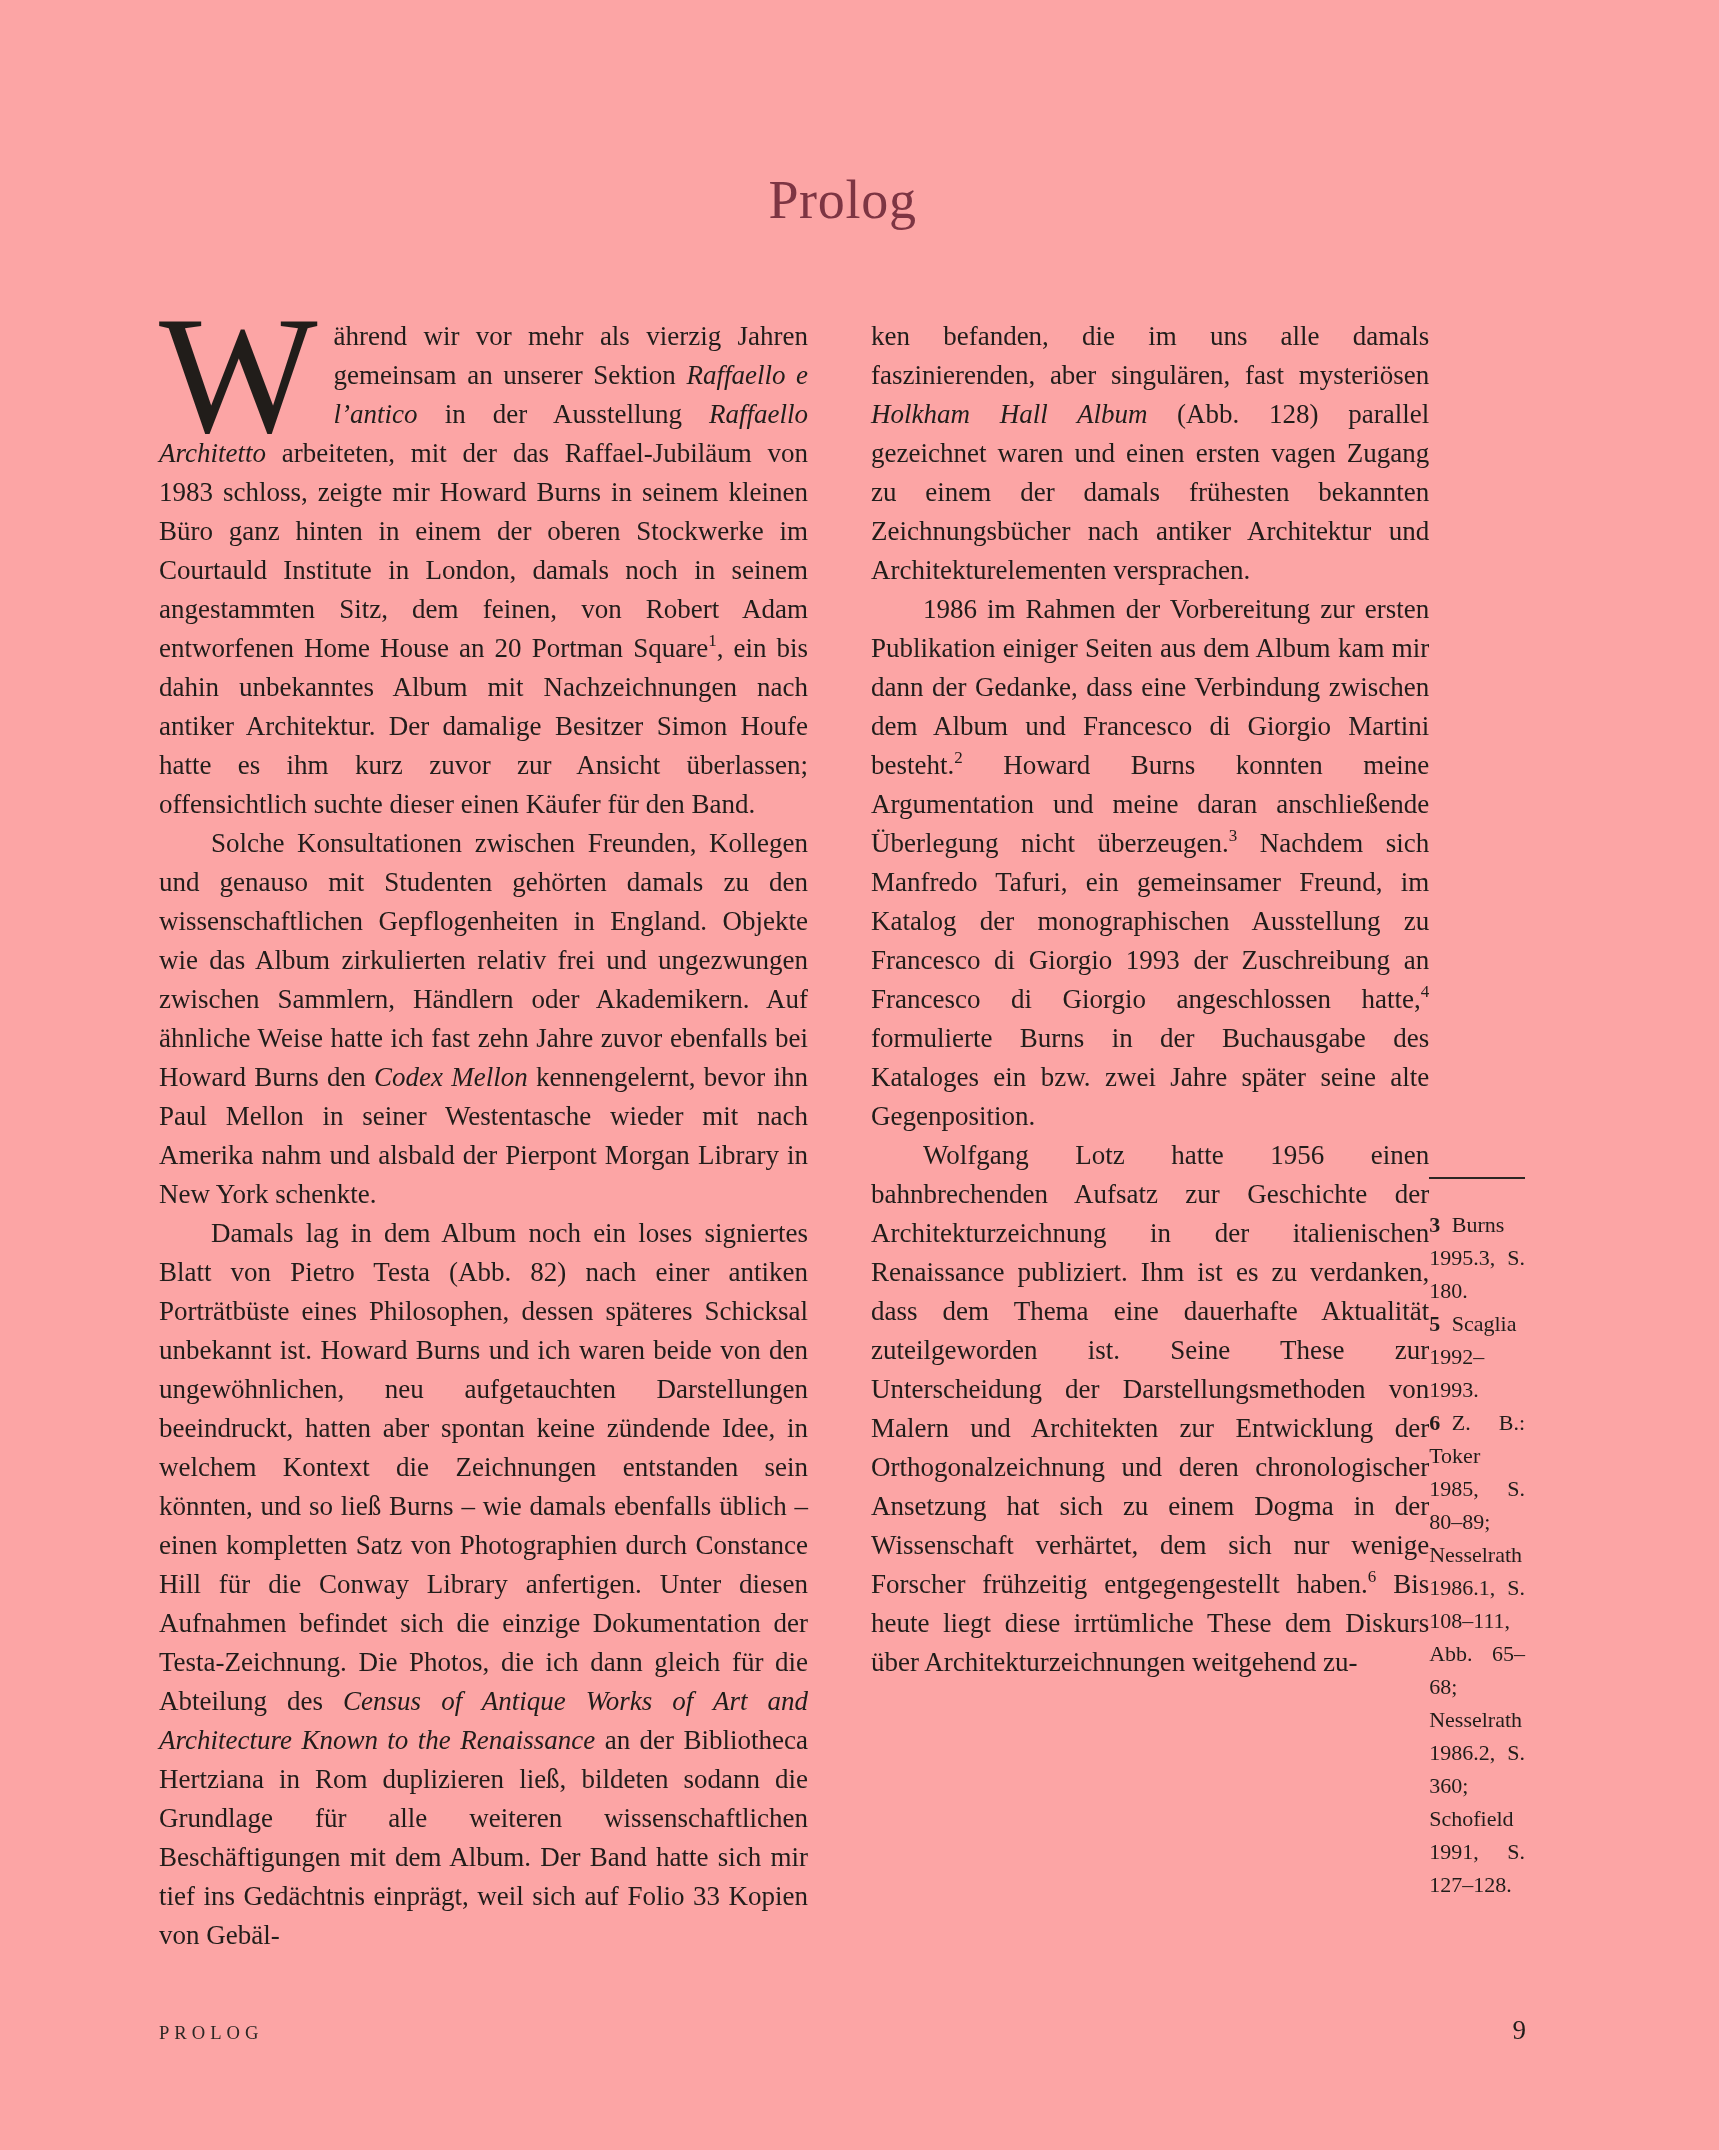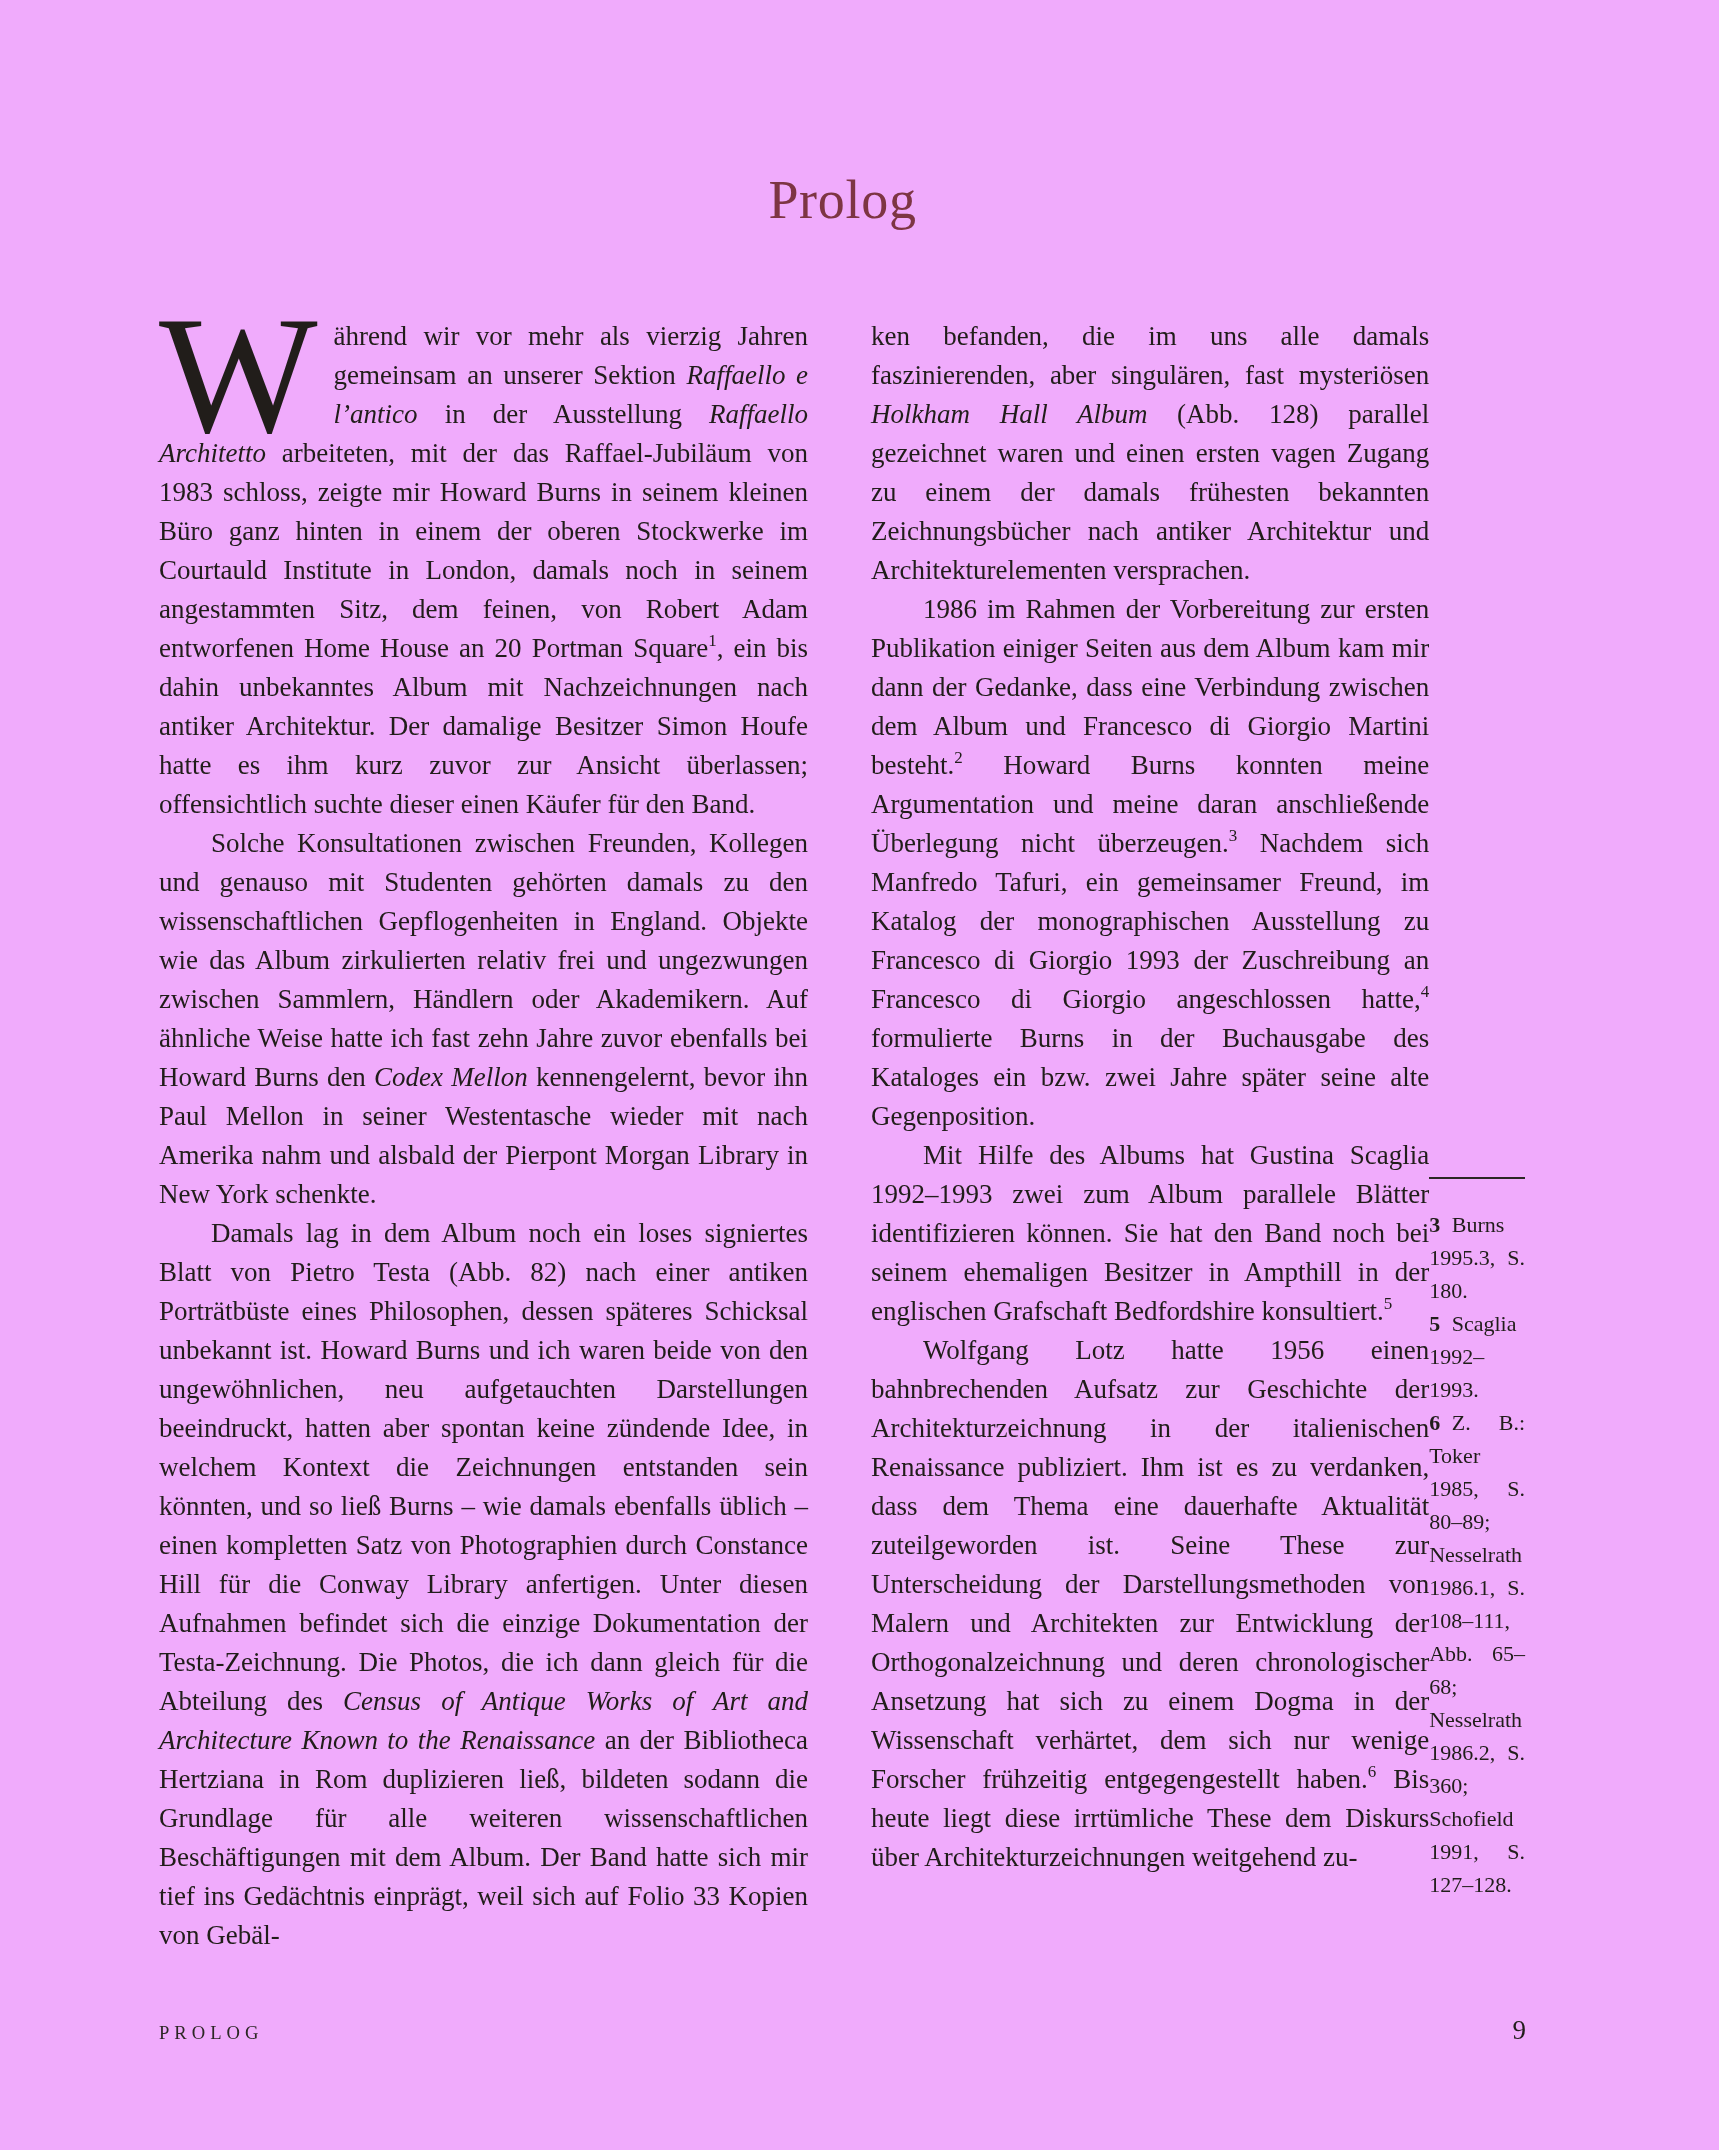--- a/index.html
+++ b/index.html
@@ -1,21 +1,21 @@
 <!DOCTYPE html>
 <html lang="de" style="font-size:11.5px"><head>
 <meta charset="utf-8">
 <style>
   * { margin: 0; padding: 0; box-sizing: border-box; }
   html, body { background: #ffffff; }
   .page {
     position: relative;
     width: 1720px;
     height: 2151px;
-    background: #f0abfc;
+    background: #fca5a5;
     font-family: "Liberation Serif", serif;
     color: #211d1a;
     overflow: hidden;
   }
   .title {
     position: absolute;
     top: 169px;
     left: 159px;
     width: 1367px;
     text-align: center;
@@ -95,21 +95,20 @@
   <div class="text-block">
     <div class="col col-left">
         <p class="para"><span class="dropcap">W</span><span>ährend wir vor mehr als vierzig Jahren gemeinsam an unserer Sektion </span><span class="it">Raffaello e l’antico</span><span> in der Ausstellung </span><span class="it">Raffaello Architetto</span><span> arbeiteten, mit der das Raffael-Jubiläum von 1983 schloss, zeigte mir Howard Burns in seinem kleinen Büro ganz hinten in einem der oberen Stockwerke im Courtauld Institute in London, damals noch in seinem angestammten Sitz, dem feinen, von Robert Adam entworfenen Home House an 20 Portman Square</span><sup class="fnref">1</sup><span>, ein bis dahin unbekanntes Album mit Nachzeichnungen nach antiker Architektur. Der damalige Besitzer Simon Houfe hatte es ihm kurz zuvor zur Ansicht überlassen; offensichtlich suchte dieser einen Käufer für den Band.</span></p>
         <p class="para indent"><span>Solche Konsultationen zwischen Freunden, Kollegen und genauso mit Studenten gehörten damals zu den wissenschaftlichen Gepflogenheiten in England. Objekte wie das Album zirkulierten relativ frei und ungezwungen zwischen Sammlern, Händlern oder Akademikern. Auf ähnliche Weise hatte ich fast zehn Jahre zuvor ebenfalls bei Howard Burns den </span><span class="it">Codex Mellon</span><span> kennengelernt, bevor ihn Paul Mellon in seiner Westentasche wieder mit nach Amerika nahm und alsbald der Pierpont Morgan Library in New York schenkte.</span></p>
         <p class="para indent"><span>Damals lag in dem Album noch ein loses signiertes Blatt von Pietro Testa (Abb. 82) nach einer antiken Porträtbüste eines Philosophen, dessen späteres Schicksal unbekannt ist. Howard Burns und ich waren beide von den ungewöhnlichen, neu aufgetauchten Darstellungen beeindruckt, hatten aber spontan keine zündende Idee, in welchem Kontext die Zeichnungen entstanden sein könnten, und so ließ Burns – wie damals ebenfalls üblich – einen kompletten Satz von Photographien durch Constance Hill für die Conway Library anfertigen. Unter diesen Aufnahmen befindet sich die einzige Dokumentation der Testa-Zeichnung. Die Photos, die ich dann gleich für die Abteilung des </span><span class="it">Census of Antique Works of Art and Architecture Known to the Renaissance</span><span> an der Bibliotheca Hertziana in Rom duplizieren ließ, bildeten sodann die Grundlage für alle weiteren wissenschaftlichen Beschäftigungen mit dem Album. Der Band hatte sich mir tief ins Gedächtnis einprägt, weil sich auf Folio 33 Kopien von Gebäl-</span></p>
       </div>
     <div class="col col-right">
       <div>
           <p class="para"><span>ken befanden, die im uns alle damals faszinierenden, aber singulären, fast mysteriösen </span><span class="it">Holkham Hall Album</span><span> (Abb. 128) parallel gezeichnet waren und einen ersten vagen Zugang zu einem der damals frühesten bekannten Zeichnungsbücher nach antiker Architektur und Architekturelementen versprachen.</span></p>
           <p class="para indent"><span>1986 im Rahmen der Vorbereitung zur ersten Publikation einiger Seiten aus dem Album kam mir dann der Gedanke, dass eine Verbindung zwischen dem Album und Francesco di Giorgio Martini besteht.</span><sup class="fnref">2</sup><span> Howard Burns konnten meine Argumentation und meine daran anschließende Überlegung nicht überzeugen.</span><sup class="fnref">3</sup><span> Nachdem sich Manfredo Tafuri, ein gemeinsamer Freund, im Katalog der monographischen Ausstellung zu Francesco di Giorgio 1993 der Zuschreibung an Francesco di Giorgio angeschlossen hatte,</span><sup class="fnref">4</sup><span> formulierte Burns in der Buchausgabe des Kataloges ein bzw. zwei Jahre später seine alte Gegenposition.</span></p>
-          <p class="para indent"><span>Mit Hilfe des Albums hat Gustina Scaglia 1992–1993 zwei zum Album parallele Blätter identifizieren können. Sie hat den Band noch bei seinem ehemaligen Besitzer in Ampthill in der englischen Grafschaft Bedfordshire konsultiert.</span><sup class="fnref">5</sup></p>
           <p class="para indent"><span>Wolfgang Lotz hatte 1956 einen bahnbrechenden Aufsatz zur Geschichte der Architekturzeichnung in der italienischen Renaissance publiziert. Ihm ist es zu verdanken, dass dem Thema eine dauerhafte Aktualität zuteilgeworden ist. Seine These zur Unterscheidung der Darstellungsmethoden von Malern und Architekten zur Entwicklung der Orthogonalzeichnung und deren chronologischer Ansetzung hat sich zu einem Dogma in der Wissenschaft verhärtet, dem sich nur wenige Forscher frühzeitig entgegengestellt haben.</span><sup class="fnref">6</sup><span> Bis heute liegt diese irrtümliche These dem Diskurs über Architekturzeichnungen weitgehend zu-</span></p>
         </div>
       <div class="footnotes">
         <hr class="fn-rule">
         <div>
             <div class="footnote"><span class="fn-num">3</span><span class="fn-text">Burns 1995.3, S. 180.</span></div>
             <div class="footnote"><span class="fn-num">5</span><span class="fn-text">Scaglia 1992–1993.</span></div>
             <div class="footnote"><span class="fn-num">6</span><span class="fn-text">Z. B.: Toker 1985, S. 80–89; Nesselrath 1986.1, S. 108–111, Abb. 65–68; Nesselrath 1986.2, S. 360; Schofield 1991, S. 127–128.</span></div>
           </div>
       </div>

